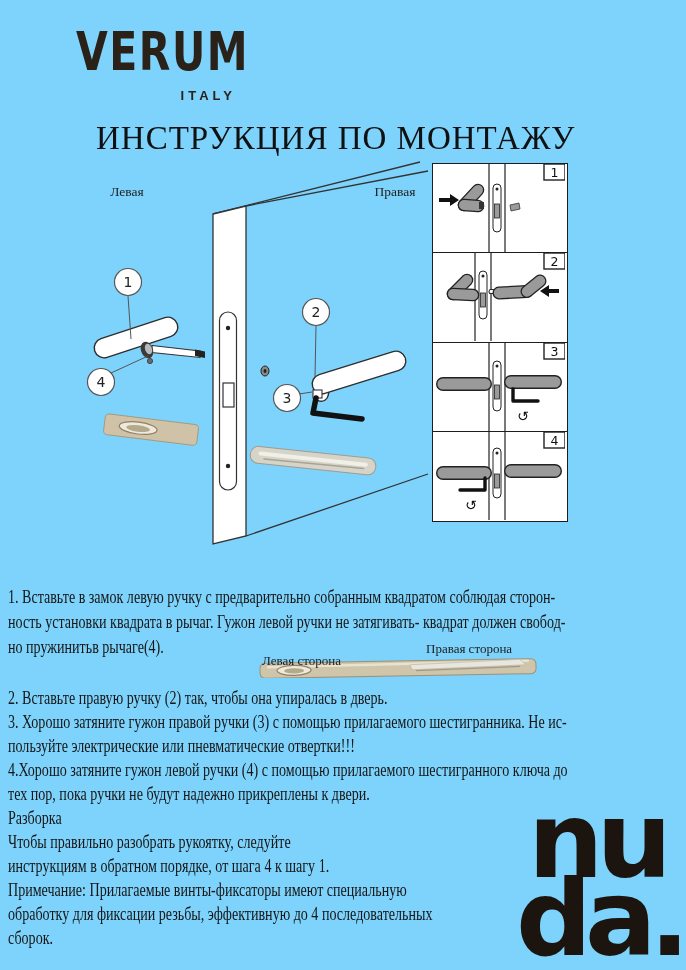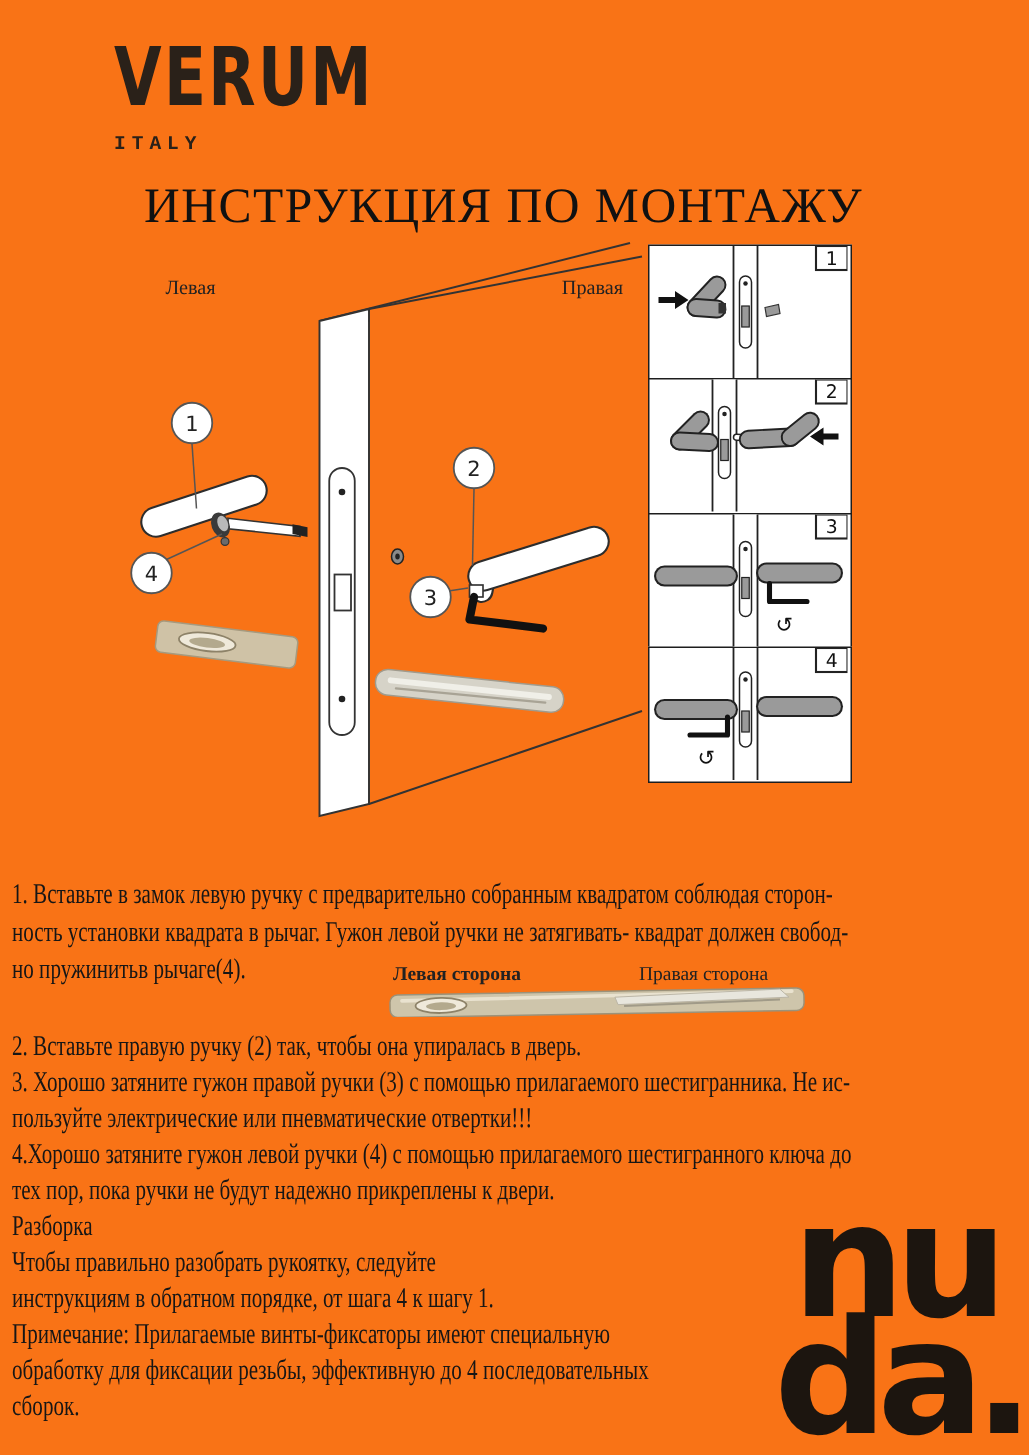--- a/index.html
+++ b/index.html
@@ -1,24 +1,24 @@
 <!DOCTYPE html>
 <html><head>
 <meta charset="utf-8">
 <style>
   html,body{margin:0;padding:0;background:#e8e8e8;}
-  .page{position:relative;width:686px;height:970px;background:#f97316;overflow:hidden;
+  .page{position:relative;width:686px;height:970px;background:#7dd3fc;overflow:hidden;
         font-family:"Liberation Serif",serif;color:#141414;}
 
   
   .brand-word{position:absolute;left:76px;top:22px;font-family:"DejaVu Sans",sans-serif;
               font-weight:bold;font-size:54px;line-height:60px;letter-spacing:2px;
               color:#2a2119;transform:scaleX(0.76);transform-origin:0 0;white-space:nowrap;}
-  .brand-sub{position:absolute;left:76px;top:88px;width:160px;text-align:left;
-             font-family:Liberation Mono, monospace;font-size:13px;letter-spacing:4px;
+  .brand-sub{position:absolute;left:76px;top:88px;width:160px;text-align:right;
+             font-family:Liberation Sans, sans-serif;font-size:13px;letter-spacing:4px;
              color:#2a2119;font-weight:bold;}
   .title{position:absolute;left:84px;top:106px;margin:12px;font-weight:400;
          font-size:33px;line-height:40px;letter-spacing:1px;color:#111;white-space:nowrap;}
 
   
   .main-diagram{position:absolute;left:0;top:160px;}
 
   
   .steps{position:absolute;left:432px;top:163px;width:137px;}
   .step-box{width:136px;height:91px;border:1.6px solid #1d1d1d;background:#fff;
@@ -30,21 +30,21 @@
   .copy{position:absolute;left:8px;width:930px;transform:scaleX(0.74);transform-origin:0 0;
         font-size:19px;color:#161616;}
   .copy1{top:584px;}
   .copy2{top:686px;}
   .copy1 .tline{height:25px;line-height:25px;white-space:nowrap;}
   .copy2 .tline{height:24px;line-height:24px;white-space:nowrap;}
 
   
   .rod-figure{position:absolute;left:258px;top:641px;width:282px;}
   .rod-labels{position:relative;height:14px;font-size:13px;color:#222;}
-  .rod-label-left{position:absolute;left:4px;top:0;font-weight:bold;}
+  .rod-label-left{position:absolute;left:4px;top:12px;}
   .rod-label-right{position:absolute;left:168px;top:0;}
   .rod-figure svg{display:block;margin-top:1px;}
 
   
   .nuda{position:absolute;left:516px;top:802px;font-family:"DejaVu Sans",sans-serif;
         font-weight:bold;font-size:106px;line-height:78px;letter-spacing:-7px;color:#1c150f;}
   .nuda-l1{margin-left:12px;}
 </style>
 </head>
 <body>

